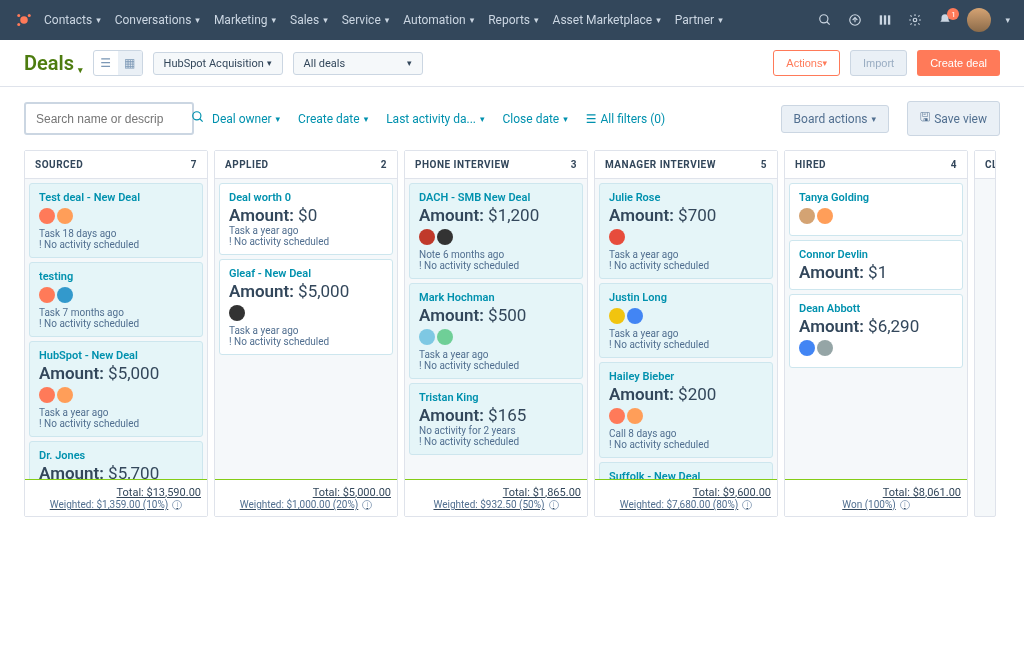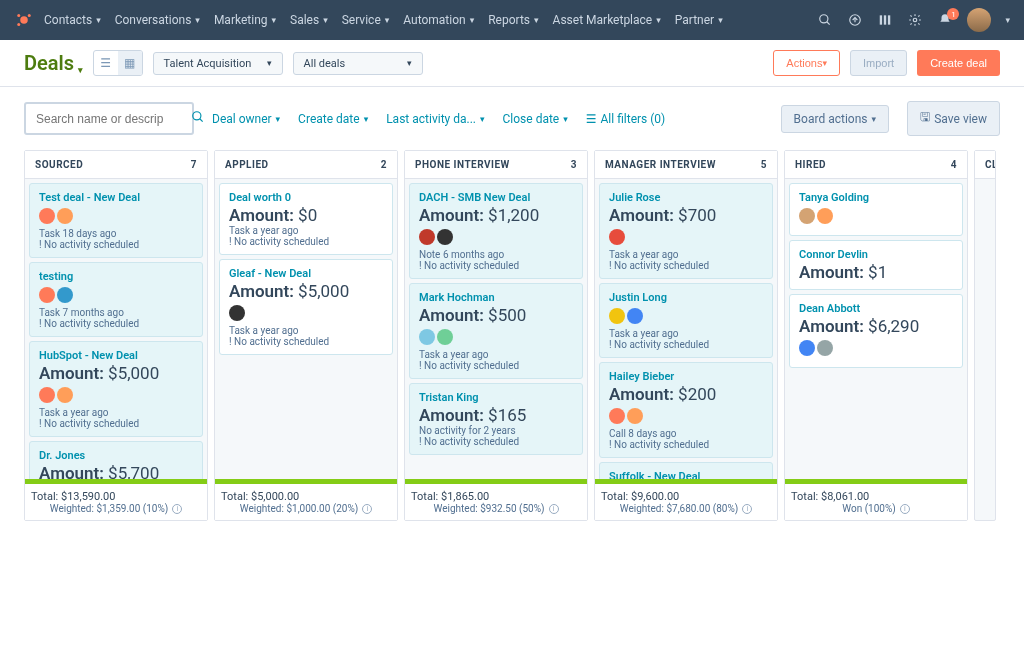--- a/index.html
+++ b/index.html
@@ -48,21 +48,21 @@
 .cards { flex:1; padding:4px; overflow:hidden; min-height:280px; max-height:300px; }
 .card { background:#fff; border:1px solid #cde6ee; border-radius:3px; padding:7px 9px; margin-bottom:4px; font-size:11px; cursor:pointer;}
 .card.sel { background:#e5f5f8; }
 .card-title { color:#0091ae; font-weight:600; font-size:11px; }
 .card-amount { color:#33475b; font-size:17px; margin-top:1px;}
 .card-amount b { font-weight:600;}
 .avatars { display:flex; gap:2px; margin:4px 0; }
 .av { width:16px; height:16px; border-radius:50%; background:#ff7a59; display:flex; align-items:center; justify-content:center; font-size:9px; color:#fff;}
 .card-meta { color:#516f90; font-size:10px; }
 .card-warn { color:#516f90; font-size:10px; }
-.col-footer { background:#fff; border-top:5px solid #84cc16; padding:6px; text-align:left; font-size:11px; color:#33475b;}
+.col-footer { background:#fff; border-top:1px solid #84cc16; padding:6px; text-align:right; font-size:11px; color:#33475b;text-decoration:underline;}
 .col-footer .tot { font-weight:400; }
 .col-footer .wt { color:#516f90; font-size:10px; display:flex; align-items:center; justify-content:center; gap:4px;}
 .info-icon { width:10px; height:10px; border:1px solid #99acc2; border-radius:50%; display:inline-flex; align-items:center; justify-content:center; font-size:7px; color:#99acc2;}
 .col.partial { width:22px; }
 .col.partial .col-header { overflow:hidden; white-space:nowrap; }
 </style>
 </head>
 <body>
 
 <div class="top-nav">
@@ -126,21 +126,21 @@
 <div class="sub-header">
   <div class="page-title">
     <span>Deals</span>
     <span class="caret">▾</span>
   </div>
   <div class="view-toggle">
     <div class="view-btn">☰</div>
     <div class="view-btn active">▦</div>
   </div>
   <div class="select-box pipeline-sel">
-    <span>Talent Acquisition</span>
+    <span>HubSpot Acquisition</span>
       <span class="caret">▾</span>
   </div>
   <div class="select-box filter-sel">
     <span>All deals</span>
       <span class="caret">▾</span>
   </div>
   <div class="spacer"></div>
   <button class="btn btn-outline-orange">
       <span>Actions</span>
       <span class="caret">▾</span>

